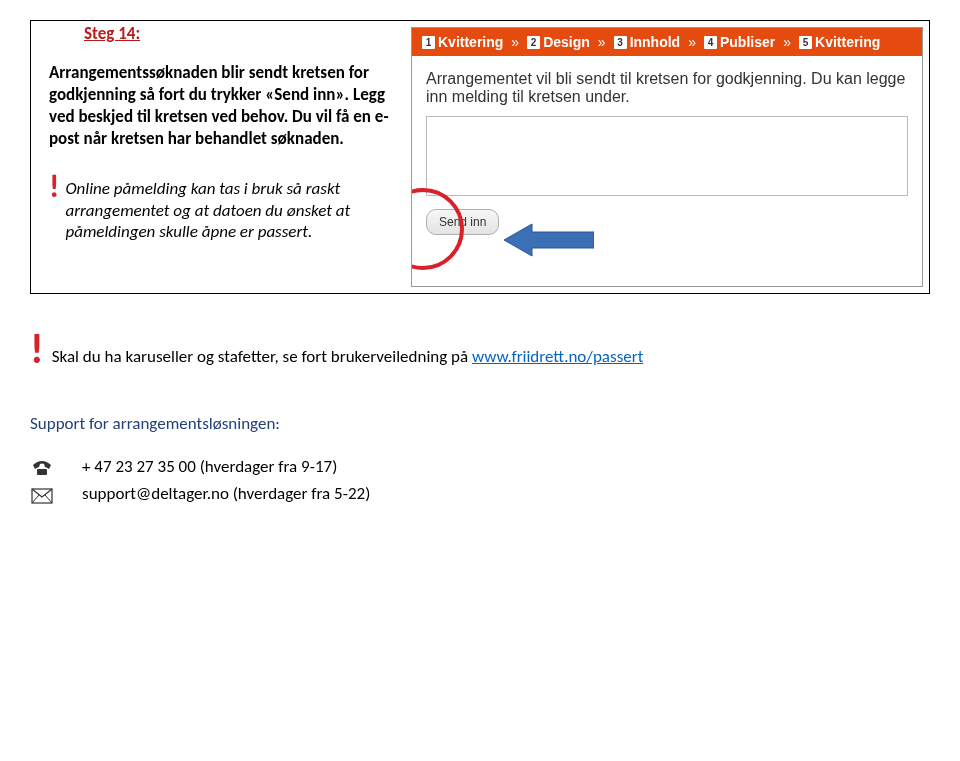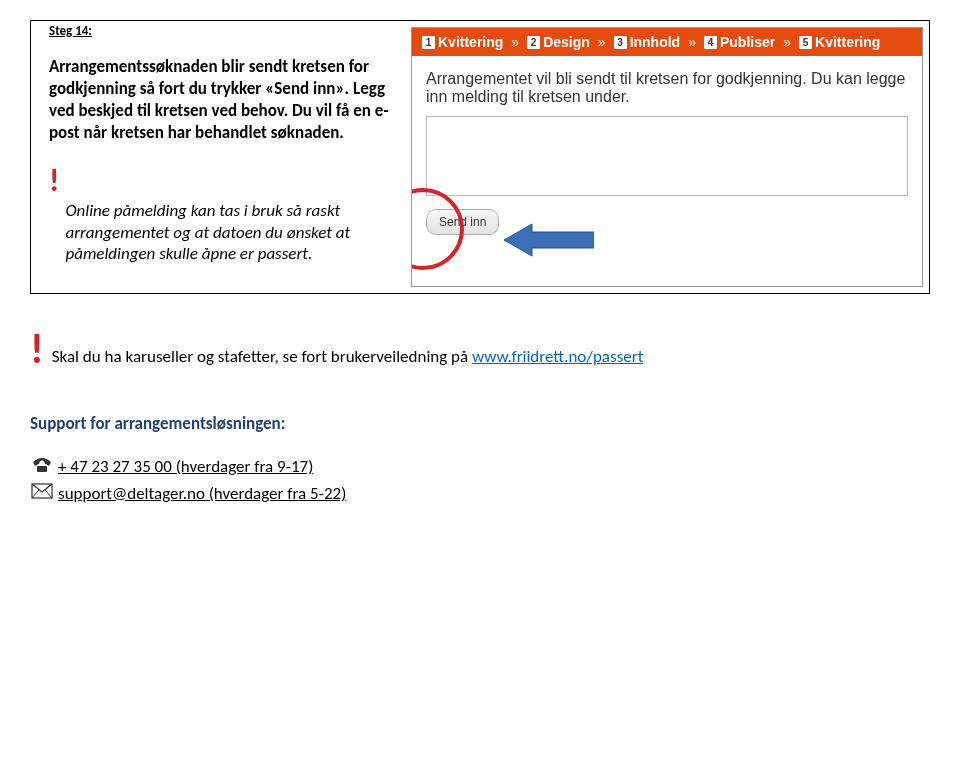--- a/index.html
+++ b/index.html
@@ -21,25 +21,26 @@
   }
   .left-col {
     width: 380px;
     padding: 2px 18px 18px 18px;
   }
   .right-col {
     flex: 1;
     padding: 6px 6px 6px 0;
   }
   .step-label {
-    color: #000000;
+    color: #b91c1c;
     font-weight: bold;
     text-decoration: underline;
-    font-size: 13px;
+    font-size: 17px;
     margin-bottom: 18px;
+    margin-left: 35px;
   }
   .body-text {
     font-weight: bold;
     font-size: 17px;
     line-height: 1.3;
     margin-bottom: 26px;
   }
   .note-row {
     display: flex;
     align-items: flex-start;
@@ -50,21 +51,20 @@
     color: #d8222a;
     font-weight: bold;
     font-size: 32px;
     line-height: 0.8;
     margin-top: -2px;
   }
   .note-text {
     font-style: italic;
     line-height: 1.25;
     padding-top: 2px;
-    margin-top: 28px;
   }
   .screenshot {
     border: 1px solid #999;
     background: #fff;
     position: relative;
     height: 260px;
     font-family: "Helvetica Neue", Arial, sans-serif;
     font-size: 13px;
     color: #333;
     overflow: hidden;
@@ -136,31 +136,30 @@
     display: flex;
     align-items: flex-start;
     gap: 8px;
     font-size: 17px;
     margin-bottom: 46px;
   }
   .bottom-note .text { padding-top: 12px; }
   .link { color: #0563c1; text-decoration: underline; }
   .support-heading {
     color: #22407a;
-    font-weight: bold;
+    font-weight: normal;
     font-size: 17px;
     margin-bottom: 22px;
   }
   .contact-row {
     display: flex;
-    align-items: flex-start;
-    gap: 4px;
+    align-items: flex-end;
+    gap: 28px;
     font-size: 17px;
     margin-bottom: 6px;
-    text-decoration: underline;
   }
   .icon-box {
     width: 24px;
     display: flex;
     justify-content: center;
   }
 </style>
 </head>
 <body>
 

